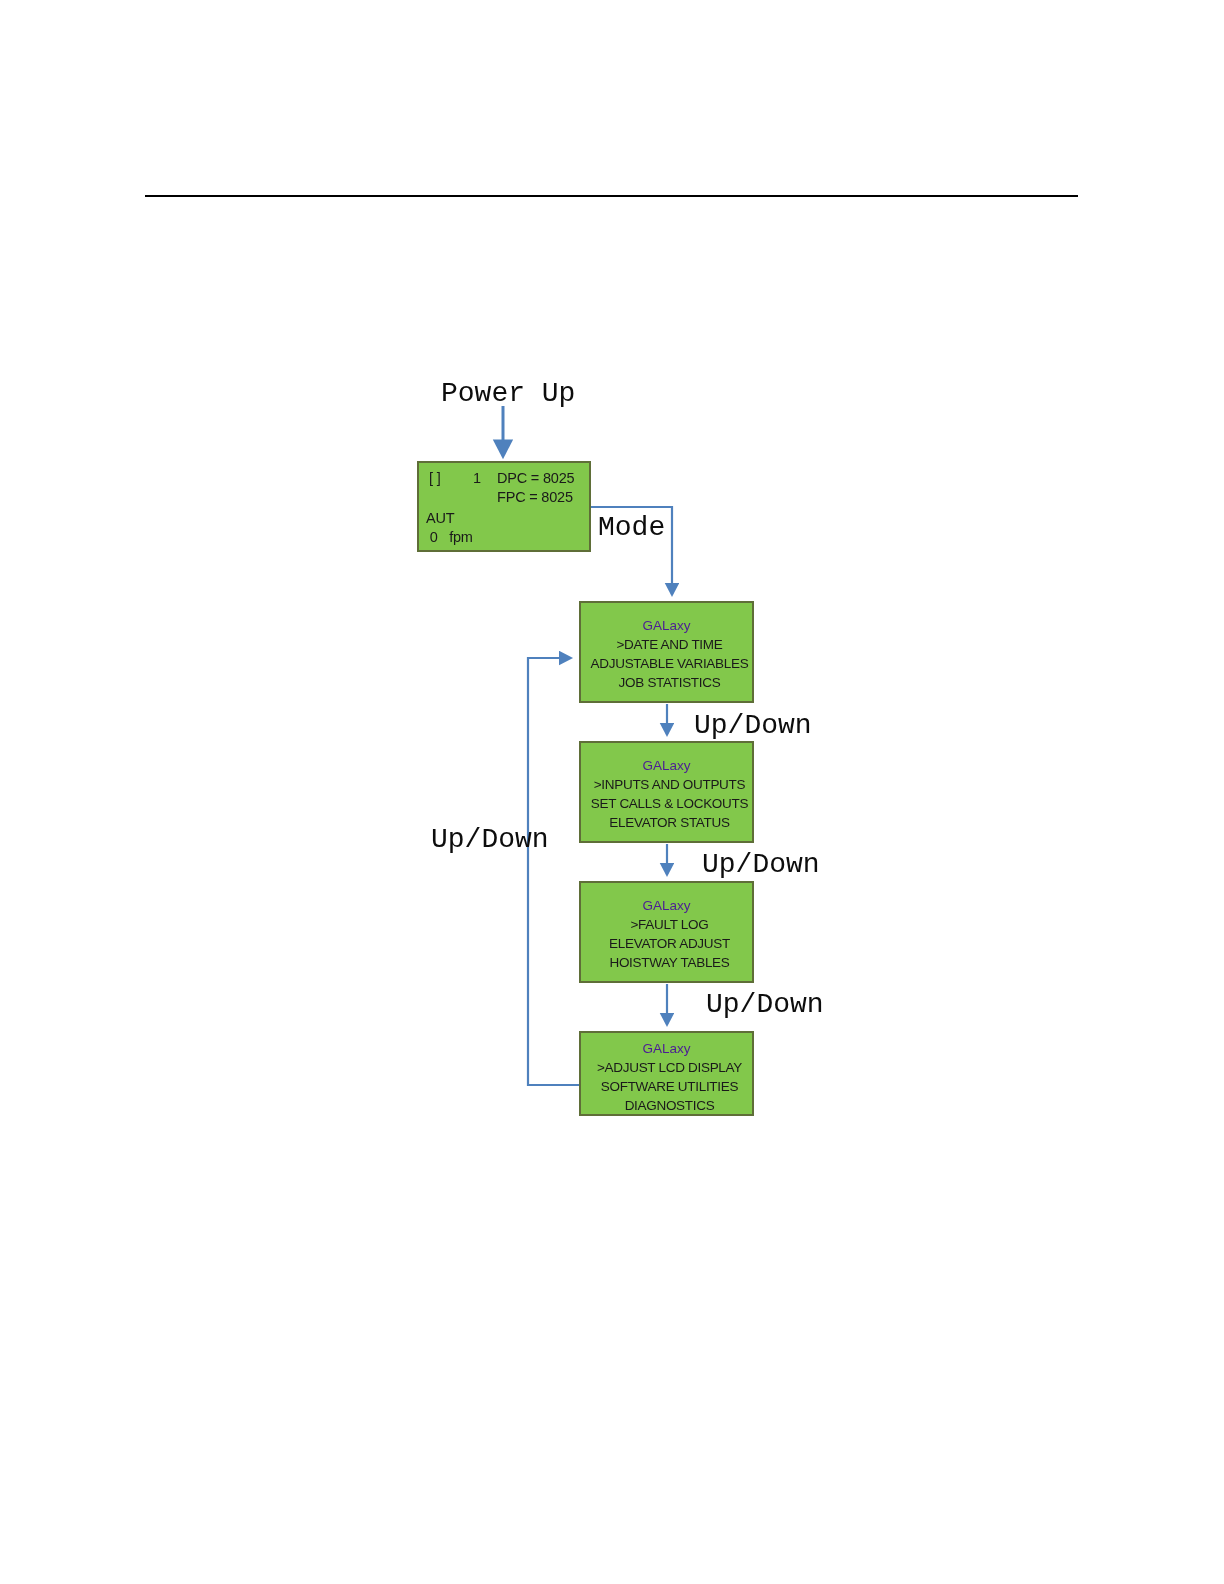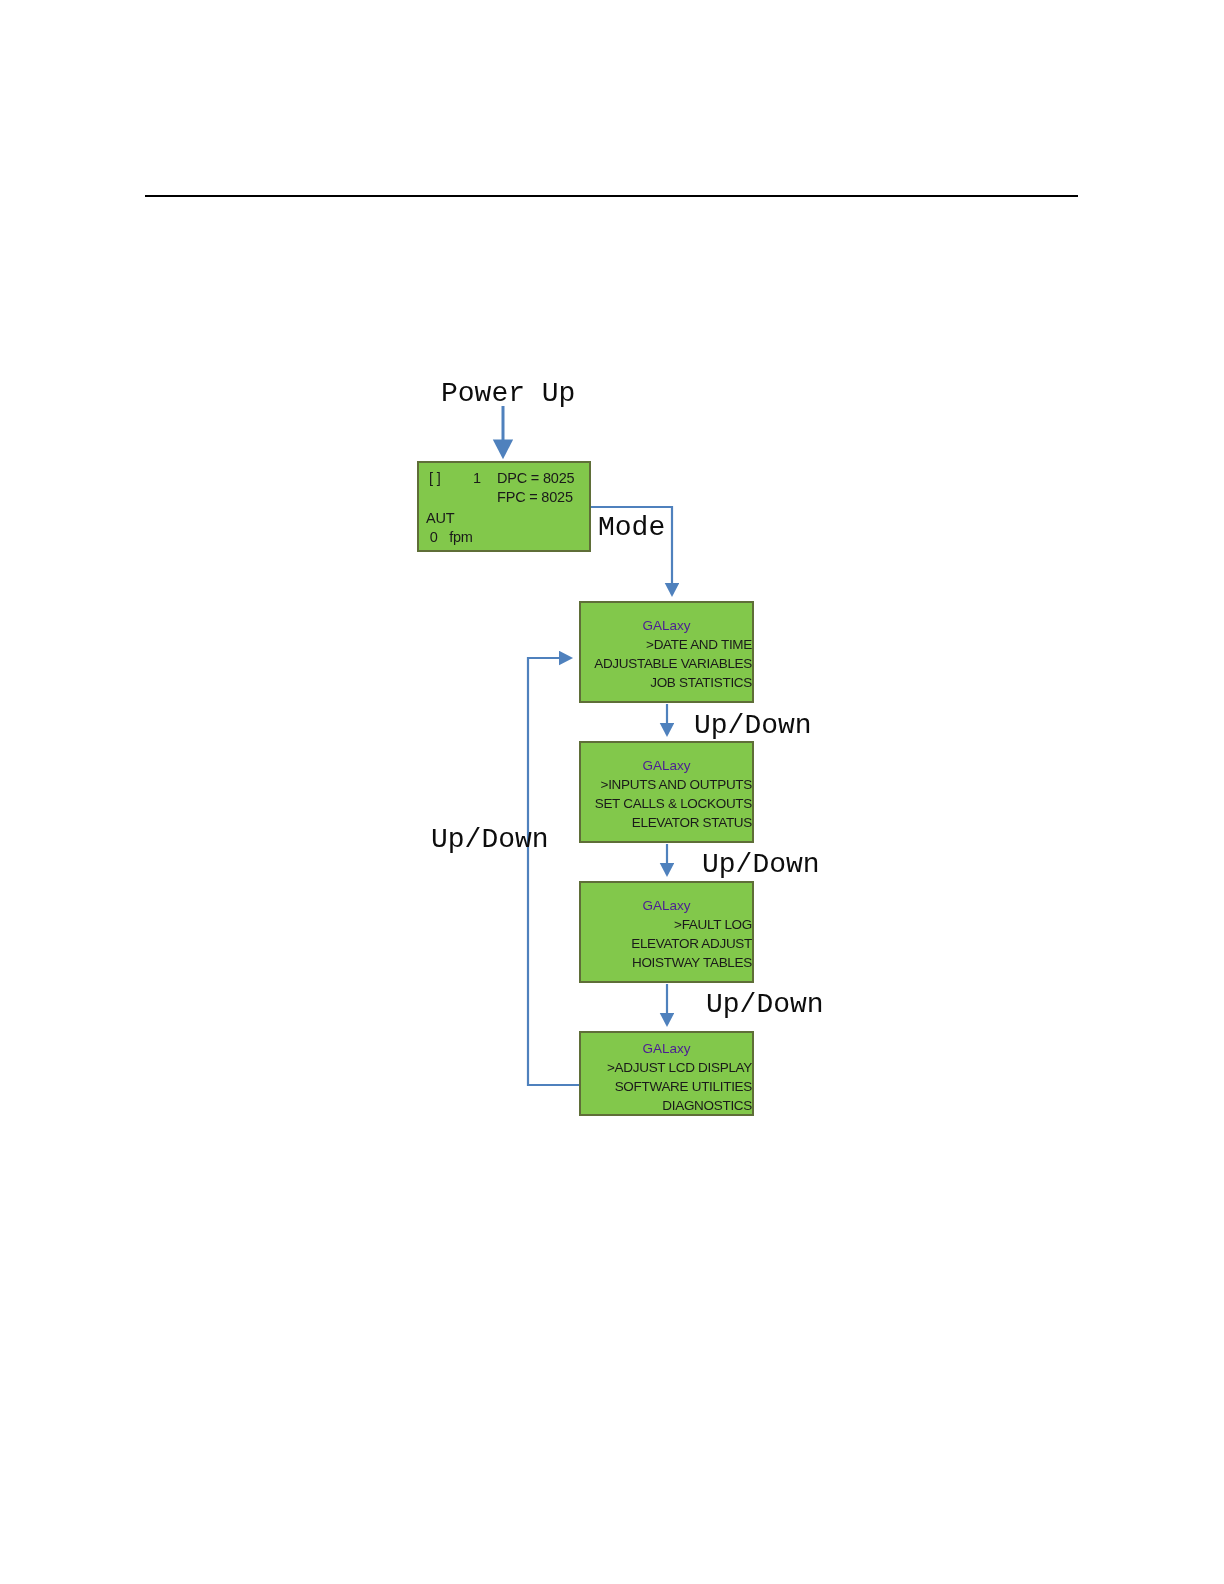--- a/index.html
+++ b/index.html
@@ -79,21 +79,21 @@
   .menu-title {
     text-align: center;
     font-size: 13.5px;
     line-height: 18px;
     margin-top: 14px;
     color: #4c1d95;
     font-family: "Liberation Sans", sans-serif;
   }
   #menu-box-4 .menu-title { margin-top: 7px; }
   .menu-item {
-    text-align: right;
+    text-align: center;
     padding-left: 6px;
     font-size: 13.5px;
     line-height: 19px;
     color: #1a1a1a;
     white-space: nowrap;
     font-family: "Liberation Sans", sans-serif;
     letter-spacing: -0.3px;
   }
 
   

